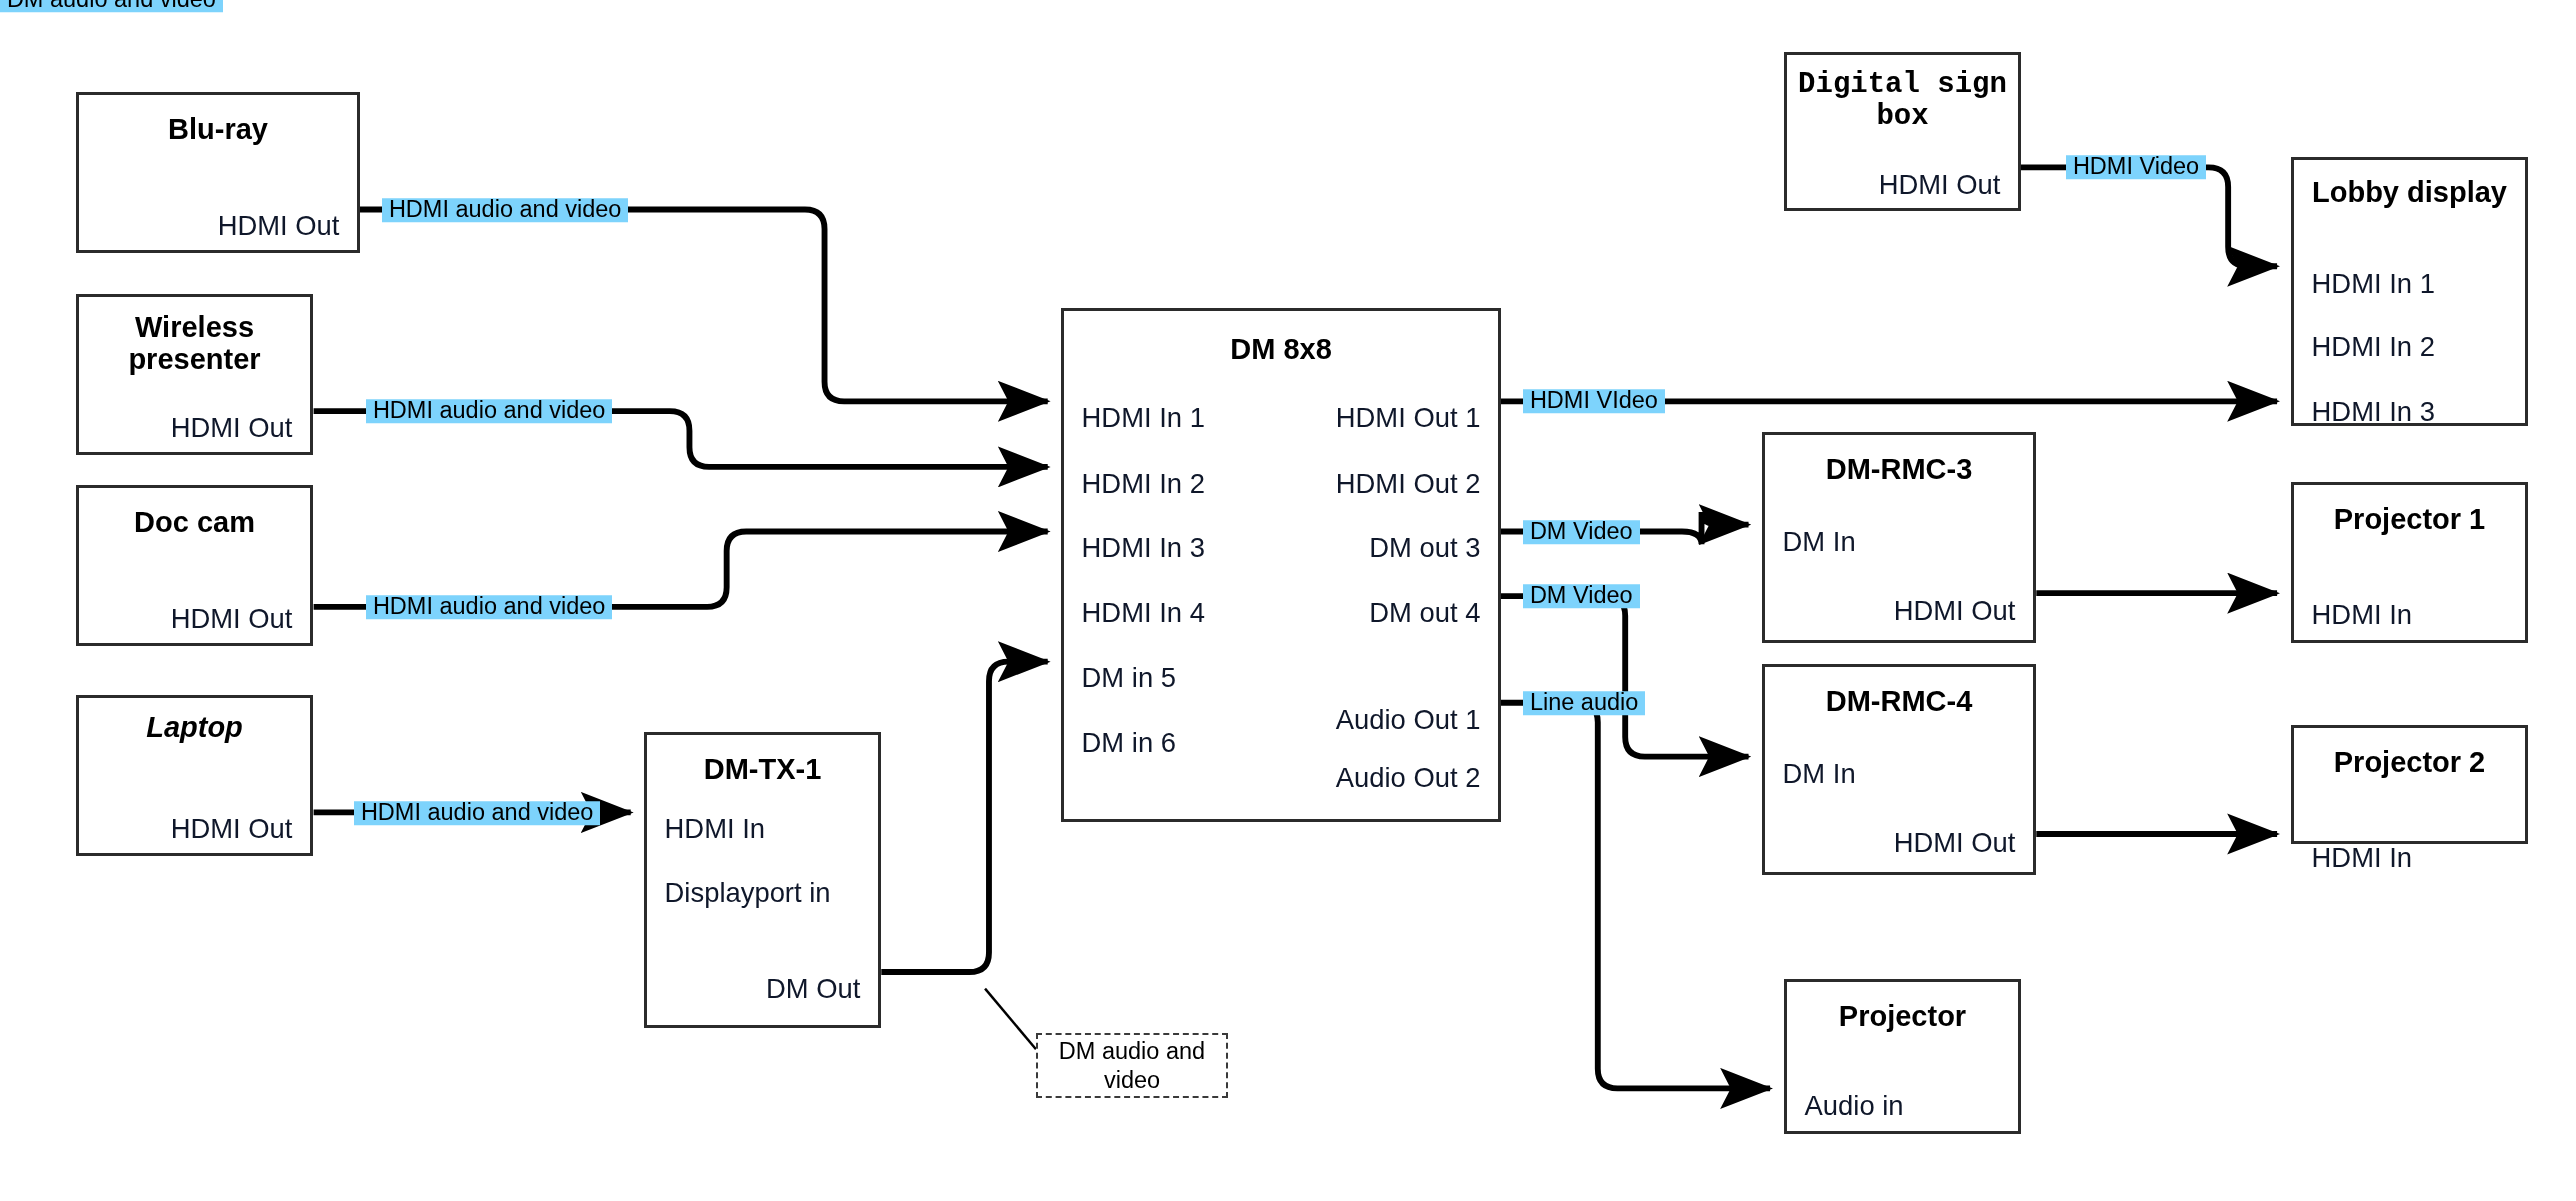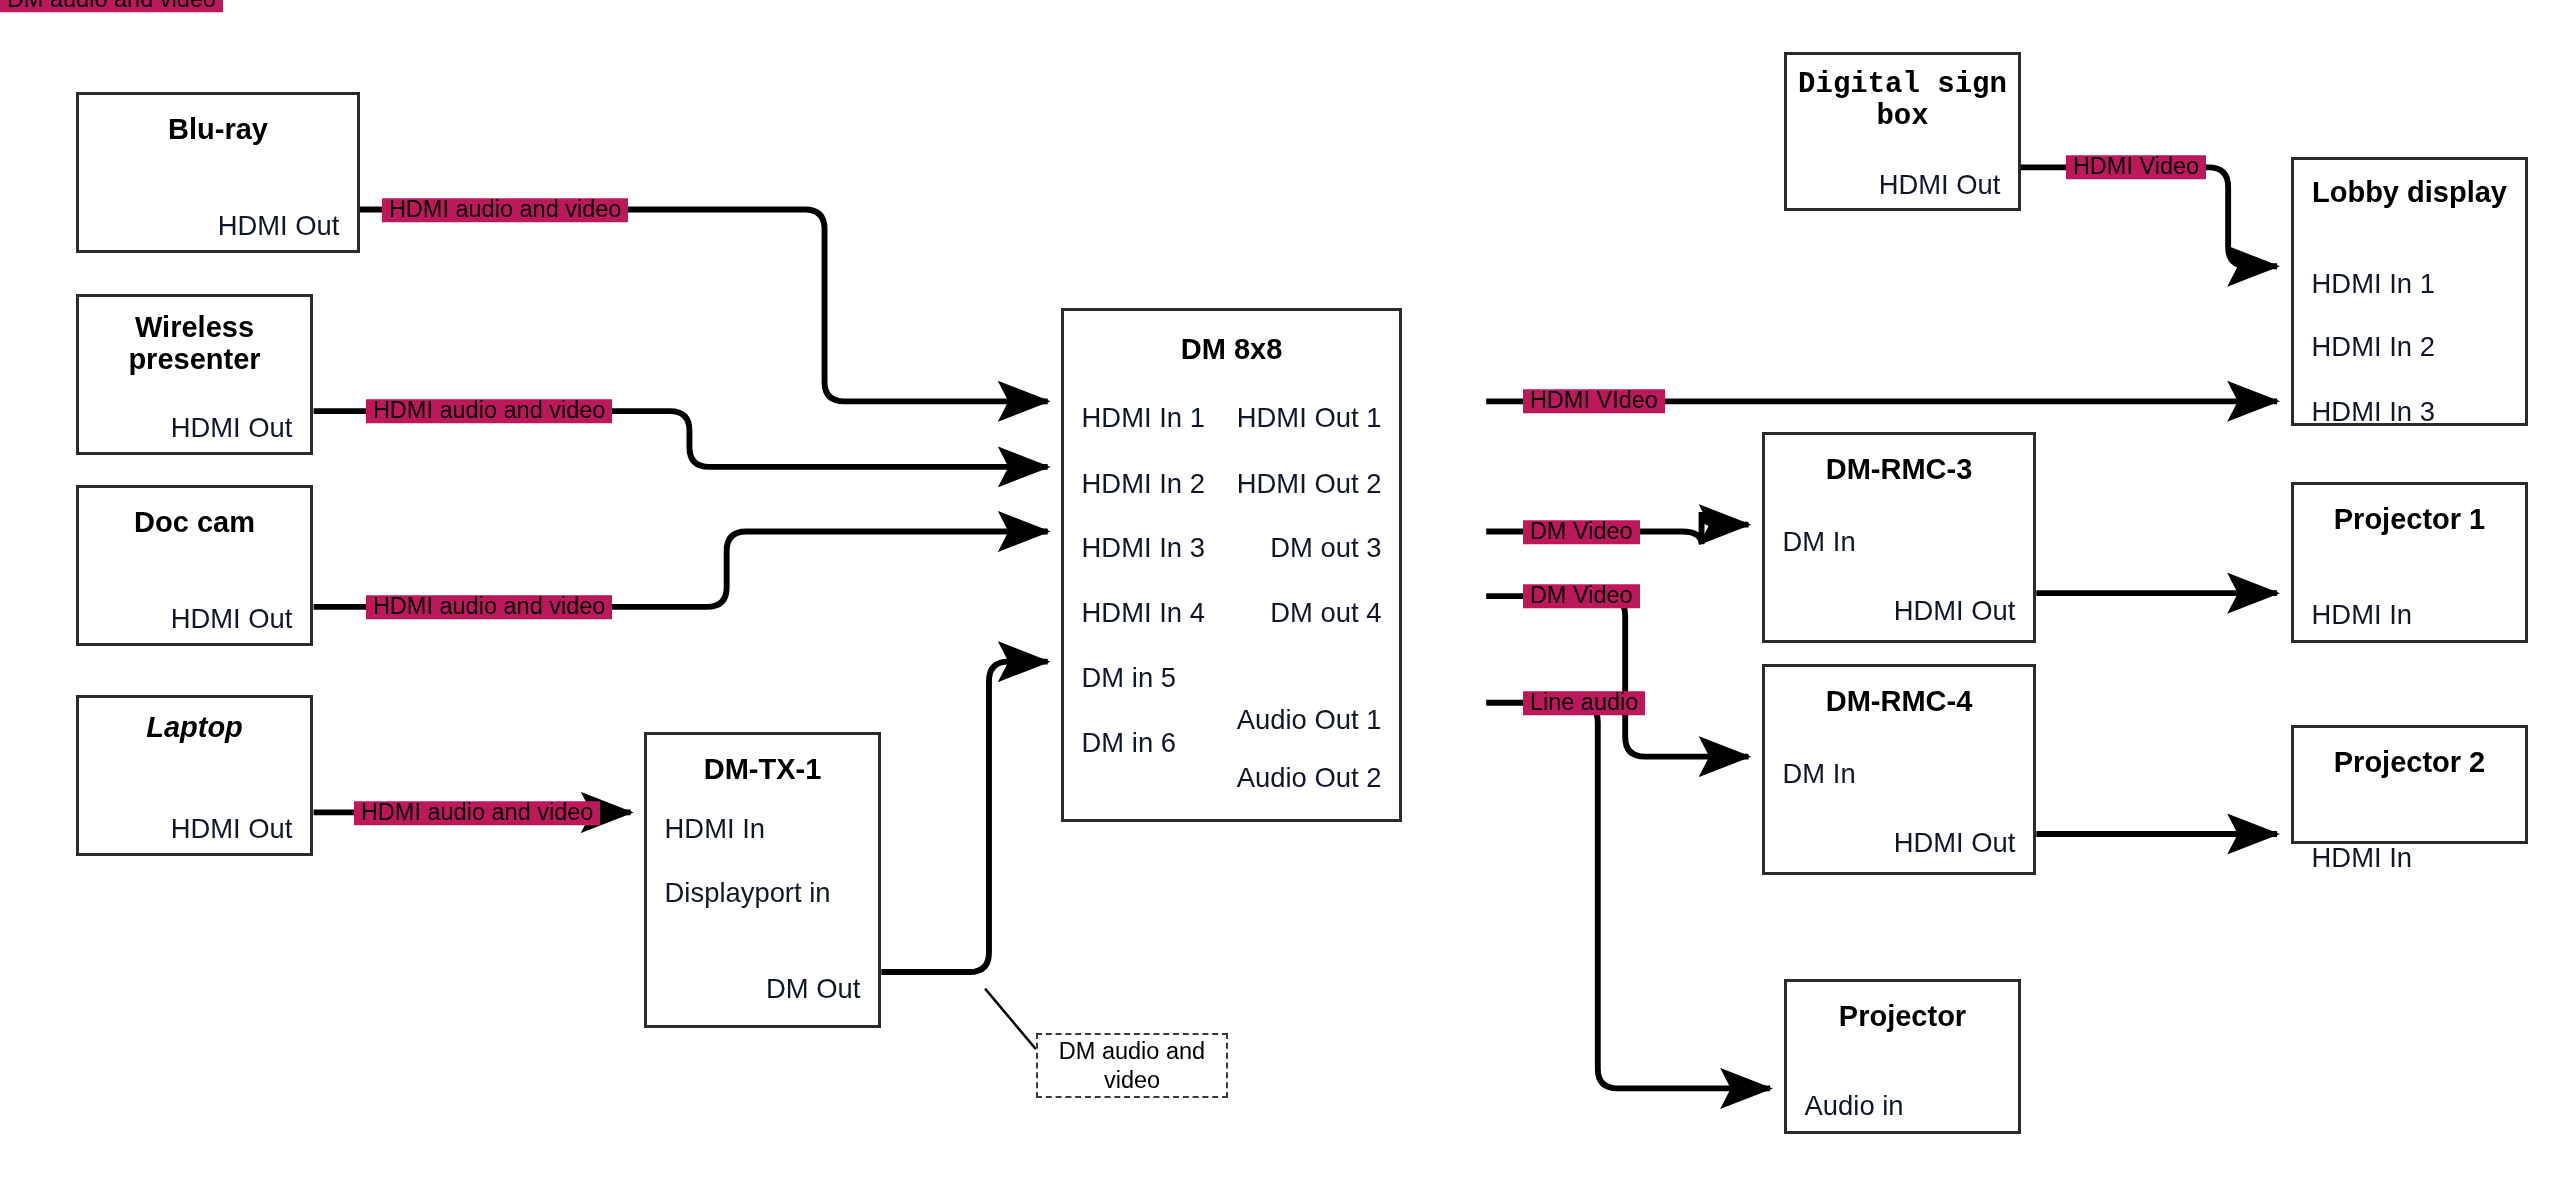--- a/index.html
+++ b/index.html
@@ -47,21 +47,21 @@
     white-space: nowrap;
     line-height: 1;
   }
   .port.left  { left: 17.6px;  text-align: left; }
   .port.right { right: 17.6px; text-align: right; }
   .wire-label {
     position: absolute;
     font-size: 23.5px;
     color: #000000;
     white-space: nowrap;
-    background: #be185d;
+    background: #7dd3fc;
     padding: 0 6.9px;
     z-index: 3;
     line-height: 1;
     transform: translateY(-50%);
   }
   .callout {
     position: absolute;
     box-sizing: border-box;
     border: 2px dashed #3a3a3a;
     background: #ffffff;
@@ -122,21 +122,21 @@
       <div class="node" style="left: 76px; top: 695px; width: 237px; height: 161px; border-color: rgb(43, 43, 43);">
         <div class="node-title" style="top: 13px; font-style: italic;">Laptop</div>
         <div class="port right" style="top: 117px;">HDMI Out</div>
       </div>
       <div class="node" style="left: 644px; top: 732px; width: 237px; height: 296px; border-color: rgb(43, 43, 43);">
         <div class="node-title" style="top: 17.6px;">DM-TX-1</div>
         <div class="port left" style="top: 80px;">HDMI In</div>
         <div class="port left" style="top: 144px;">Displayport in</div>
         <div class="port right" style="top: 240px;">DM Out</div>
       </div>
-      <div class="node" style="left: 1061px; top: 308px; width: 341px; height: 514px; border-color: rgb(43, 43, 43);">
+      <div class="node" style="left: 1061px; top: 308px; width: 440px; height: 514px; border-color: rgb(43, 43, 43);">
         <div class="node-title" style="top: 21.5px;">DM 8x8</div>
         <div class="port left" style="top: 93px;">HDMI In 1</div>
         <div class="port left" style="top: 159px;">HDMI In 2</div>
         <div class="port left" style="top: 223px;">HDMI In 3</div>
         <div class="port left" style="top: 288px;">HDMI In 4</div>
         <div class="port left" style="top: 353px;">DM in 5</div>
         <div class="port left" style="top: 418px;">DM in 6</div>
         <div class="port right" style="top: 93px;">HDMI Out 1</div>
         <div class="port right" style="top: 159px;">HDMI Out 2</div>
         <div class="port right" style="top: 223px;">DM out 3</div>

